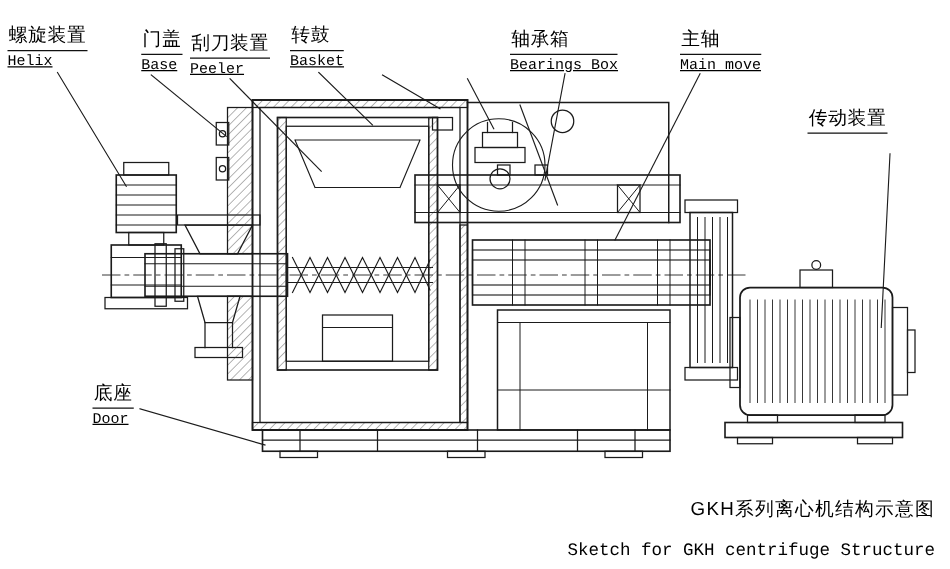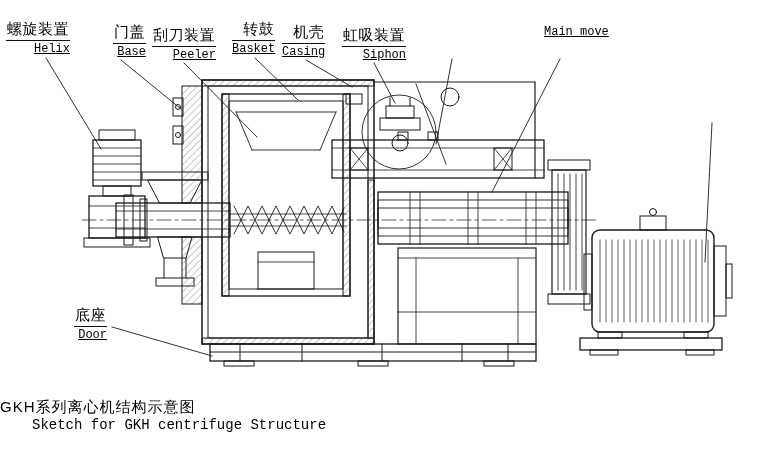--- a/index.html
+++ b/index.html
@@ -6,43 +6,43 @@
   html, body { width: 760px; height: 455px; }
   body {
     background: #ffffff;
     position: relative;
     overflow: hidden;
     color: #000;
     font-family: "Liberation Sans", "DejaVu Sans", sans-serif;
   }
   .stage { position: absolute; left: 0; top: 0; width: 760px; height: 455px; }
   .drawing-svg { position: absolute; left: 0; top: 0; }
-  .part-label { position: absolute; text-align: right; line-height: 1.1; }
+  .part-label { position: absolute; text-align: left; line-height: 1.1; }
   .part-label .cn {
     display: block;
     font-size: 15px;
     letter-spacing: 0.5px;
     padding: 0 1px 2px;
     border-bottom: 1.4px solid #111;
     white-space: nowrap;
   }
   .part-label .en {
     display: block;
     font-size: 12px;
     font-family: "Liberation Mono", "DejaVu Sans Mono", monospace;
     padding-top: 2px;
     white-space: nowrap;
     text-decoration: underline;
   }
-  .caption { position: absolute; left: 0; top: 398px; width: 748px; text-align: left; }
+  .caption { position: absolute; left: 0; top: 398px; width: 748px; text-align: right; }
   .caption .cn { display: block; font-size: 15px; letter-spacing: 1px; }
   .caption .en {
     display: block;
     font-size: 14px;
-    margin-top: 0;
+    margin-top: 16px;
     font-family: "Liberation Mono", "DejaVu Sans Mono", monospace;
     padding-left: 32px;
   }
 </style>
 </head>
 <body>
 
 <div class="stage">
 
   <svg class="drawing-svg" width="760" height="455" viewBox="0 0 760 455">
@@ -219,36 +219,34 @@
   <div class="part-label" style="left:232px; top:21px;">
     <span class="cn">转鼓</span>
     <span class="en">Basket</span>
   </div>
 
   <div class="part-label" style="left:152px; top:27px;">
     <span class="cn">刮刀装置</span>
     <span class="en">Peeler</span>
   </div>
 
-  <div class="part-label" style="left:282px; top:24px;">
-    <span class="cn">机壳</span>
-    <span class="en">Casing</span>
-  </div>
-
-  <div class="part-label" style="left:342px; top:27px;">
-    <span class="cn">虹吸装置</span>
-    <span class="en">Siphon</span>
-  </div>
-
+
+
+  <div class="part-label" style="left:408px; top:24px;">
+    <span class="cn">轴承箱</span>
+    <span class="en">Bearings Box</span>
+  </div>
 
   <div class="part-label" style="left:544px; top:24px;">
+    <span class="cn">主轴</span>
     <span class="en">Main move</span>
   </div>
 
   <div class="part-label" style="left:646px; top:87px;">
+    <span class="cn">传动装置</span>
   </div>
 
   <div class="part-label" style="left:74px; top:307px;">
     <span class="cn">底座</span>
     <span class="en">Door</span>
   </div>
 
   <div class="caption">
     <span class="cn">GKH系列离心机结构示意图</span>
     <span class="en">Sketch for GKH centrifuge Structure</span>

